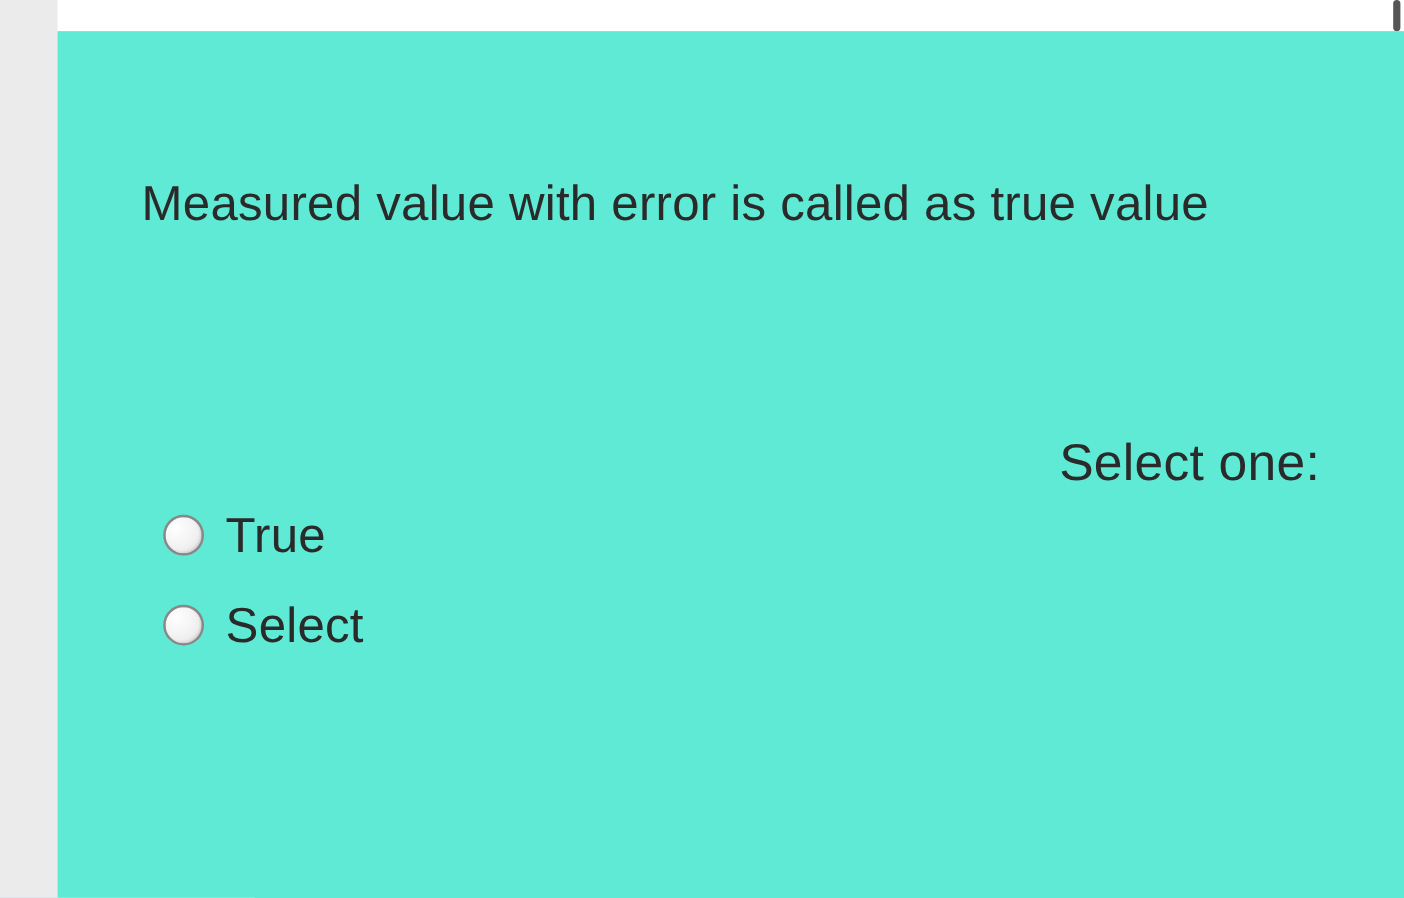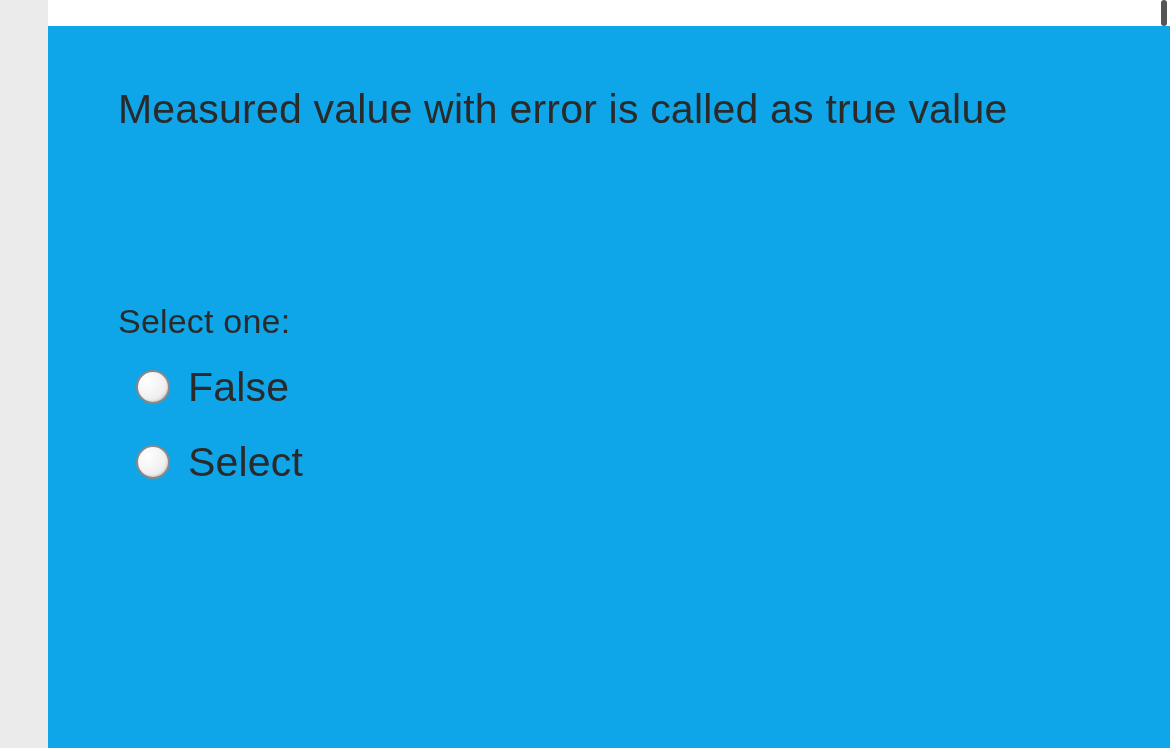--- a/index.html
+++ b/index.html
@@ -30,39 +30,40 @@
       right: 0;
       height: 26px;
       background: #ffffff;
     }
     .question-panel {
       position: absolute;
       left: 48px;
       top: 26px;
       right: 0;
       bottom: 0;
-      background: #0ea5e9;
-      padding: 52px 70px 40px 70px;
+      background: #5eead4;
+      padding: 112px 70px 40px 70px;
     }
     .question-text {
       font-size: 41px;
       color: #2a2a2a;
       line-height: 1.55;
       font-weight: 400;
       letter-spacing: 0.2px;
     }
     .answer-section {
       margin-top: 160px;
     }
     .select-prompt {
-      font-size: 34px;
+      font-size: 43px;
       color: #2a2a2a;
       font-weight: 400;
-      margin-bottom: 23px;
+      margin-bottom: 12px;
       letter-spacing: 0.2px;
+      text-align: right;
     }
     .option-row {
       display: flex;
       align-items: center;
       margin-bottom: 28px;
       padding-left: 18px;
     }
     .radio-input {
       width: 34px;
       height: 34px;
@@ -100,21 +101,21 @@
 <div class="scrollbar-indicator"></div>
 
 <div class="question-panel">
   <div class="question-text">Measured value with  error is called as true value</div>
 
   <div class="answer-section">
     <div class="select-prompt">Select one:</div>
 
     <div class="option-row">
       <input type="radio" name="answer" class="radio-input" style="">
-      <span class="option-label">False</span>
+      <span class="option-label">True</span>
     </div>
 
     <div class="option-row">
       <input type="radio" name="answer" class="radio-input" style="">
       <span class="option-label">Select</span>
     </div>
   </div>
 </div>
 
 </body></html>

